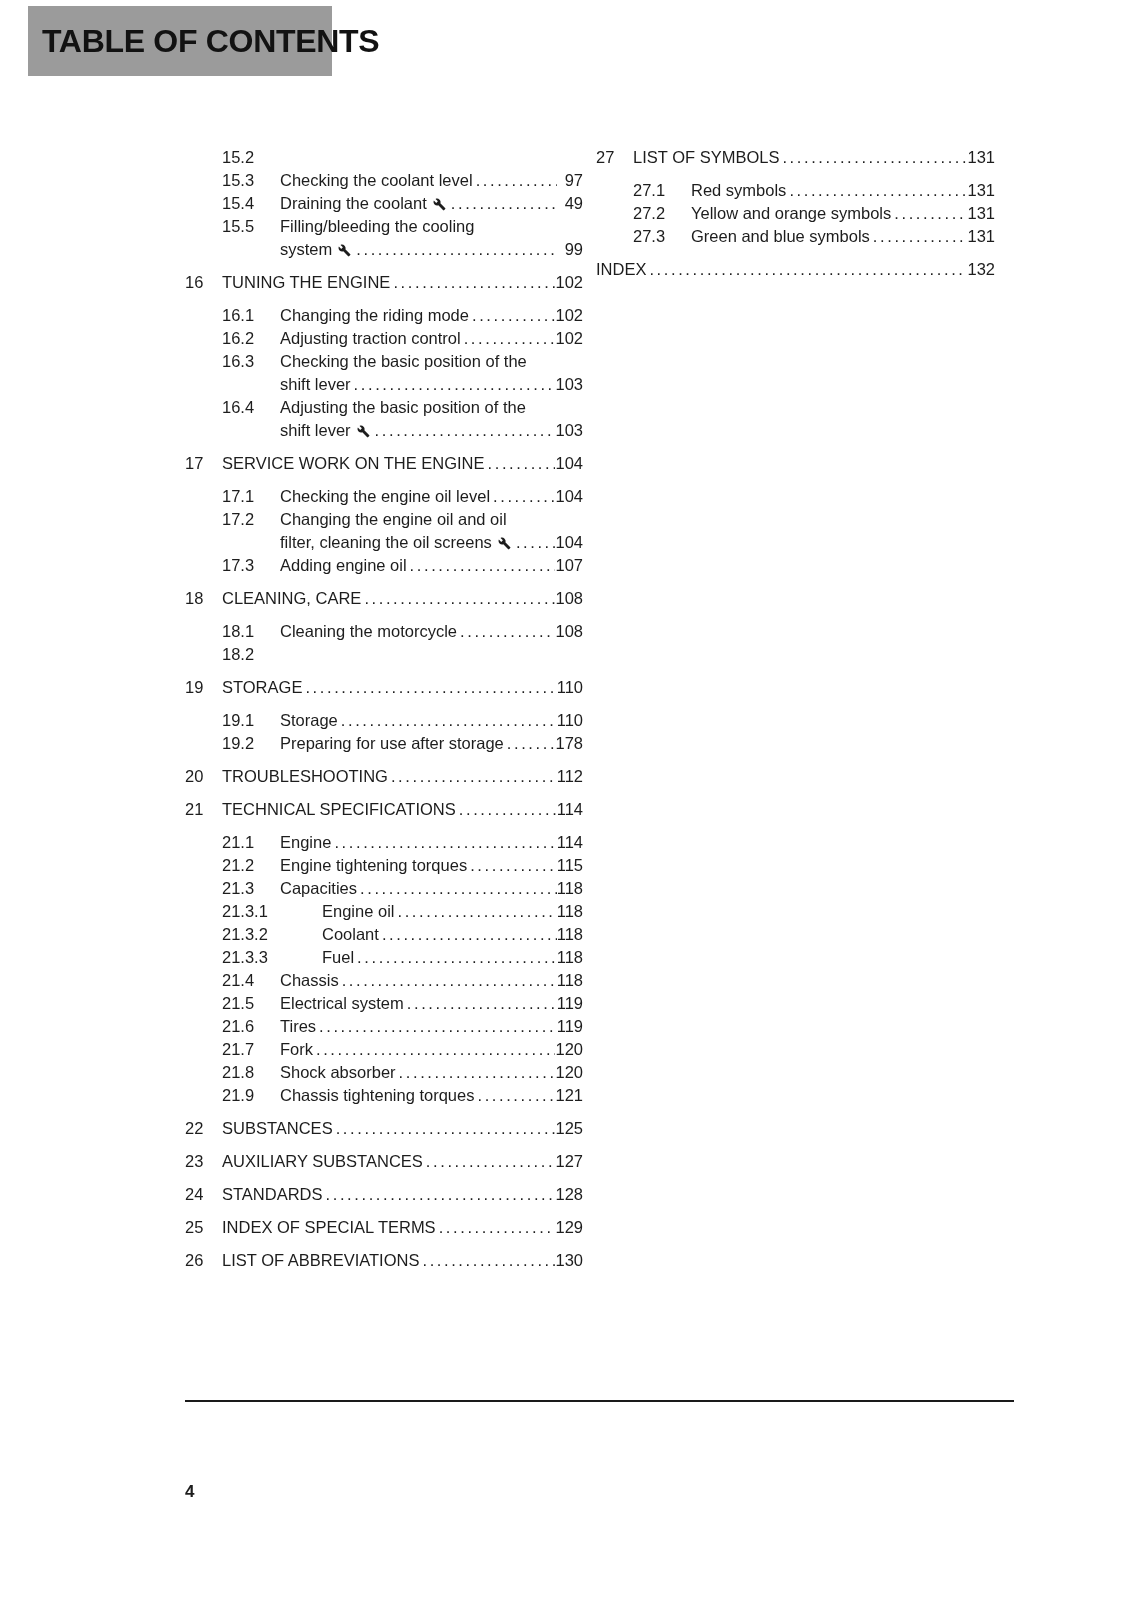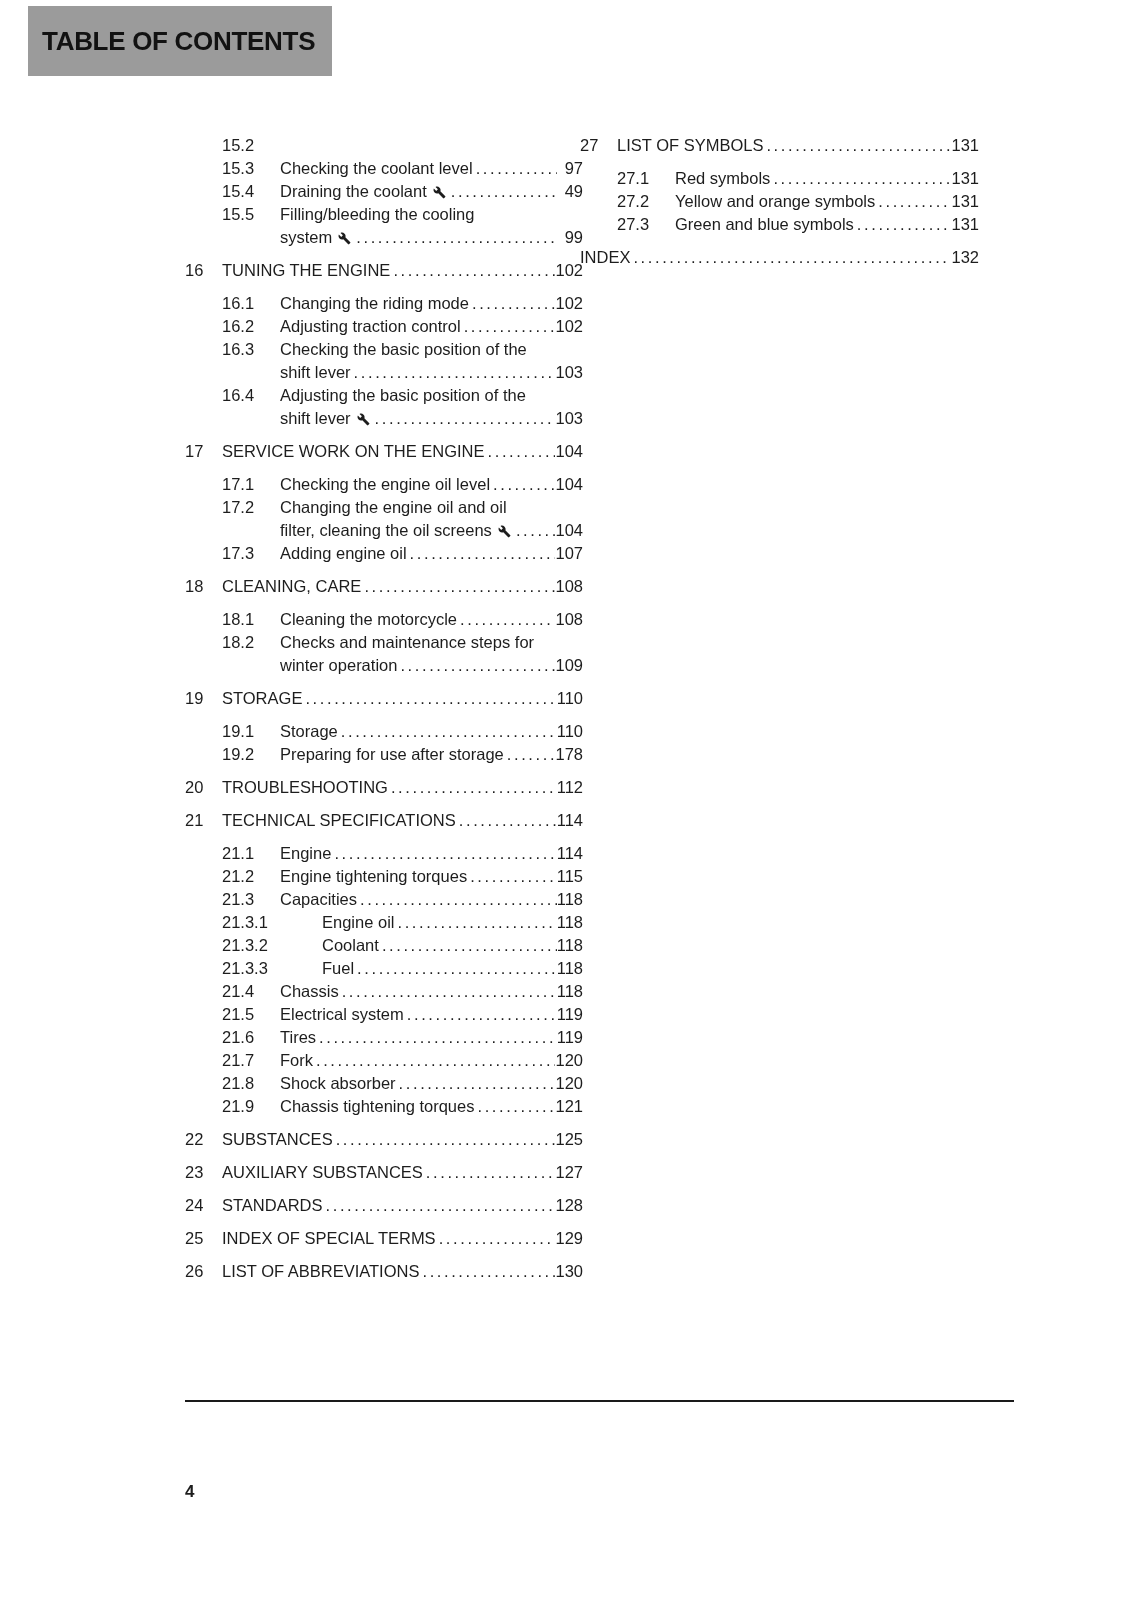--- a/index.html
+++ b/index.html
@@ -20,43 +20,43 @@
     left: 28px;
     top: 6px;
     width: 304px;
     height: 70px;
     background: #9b9b9b;
     display: flex;
     align-items: center;
     padding: 0 14px;
   }
   .header-title {
-    font-size: 26px;
+    font-size: 32px;
     font-weight: bold;
     letter-spacing: -0.3px;
     color: #121212;
     line-height: 1;
     white-space: nowrap;
   }
   .col { position: absolute; top: 130px; }
   .col-left  { left: 185px; width: 398px; }
-  .col-right { left: 580px; width: 399px; }
+  .col-right { left: 596px; width: 399px; }
 
   .entry { display: flex; align-items: flex-start; }
   .entry .num { flex: 0 0 auto; }
   .entry .body { flex: 1 1 auto; min-width: 0; }
 
   .chapter > .num { width: 37px; }
   .section { margin-left: 37px; }
   .section > .num { width: 58px; }
   .subsection { margin-left: 37px; gap: 20px; }
   .subsection > .num { width: 80px; }
 
   .chapter, .plain { margin-top: 10px; margin-bottom: 10px; }
-  .col > .entry:first-child { margin-top: 4px; }
+  .col > .entry:first-child { margin-top: 16px; }
 
   .preline { white-space: nowrap; }
   .lastline { display: flex; align-items: baseline; }
   .ttext { flex: 0 0 auto; white-space: nowrap; }
   .dots { flex: 1 1 auto; overflow: hidden; white-space: nowrap; min-width: 8px; padding: 0 2px 0 3px; }
   .dots::after {
     content: "................................................................................................................................";
     letter-spacing: 2.6px;
   }
   .pg { flex: 0 0 auto; min-width: 26px; text-align: right; }
@@ -251,28 +251,20 @@
         <div class="body">
           <div class="lastline">
             <span class="ttext">Cleaning the motorcycle</span>
             <span class="dots"></span>
             <span class="pg">108</span>
           </div>
         </div>
       </div>
       <div class="entry section">
         <span class="num">18.2</span>
-        <div class="body">
-          <div class="preline">Checks and maintenance steps for</div>
-          <div class="lastline">
-            <span class="ttext">winter operation</span>
-            <span class="dots"></span>
-            <span class="pg">109</span>
-          </div>
-        </div>
       </div>
       <div class="entry chapter">
         <span class="num">19</span>
         <div class="body">
           <div class="lastline">
             <span class="ttext">STORAGE</span>
             <span class="dots"></span>
             <span class="pg">110</span>
           </div>
         </div>

